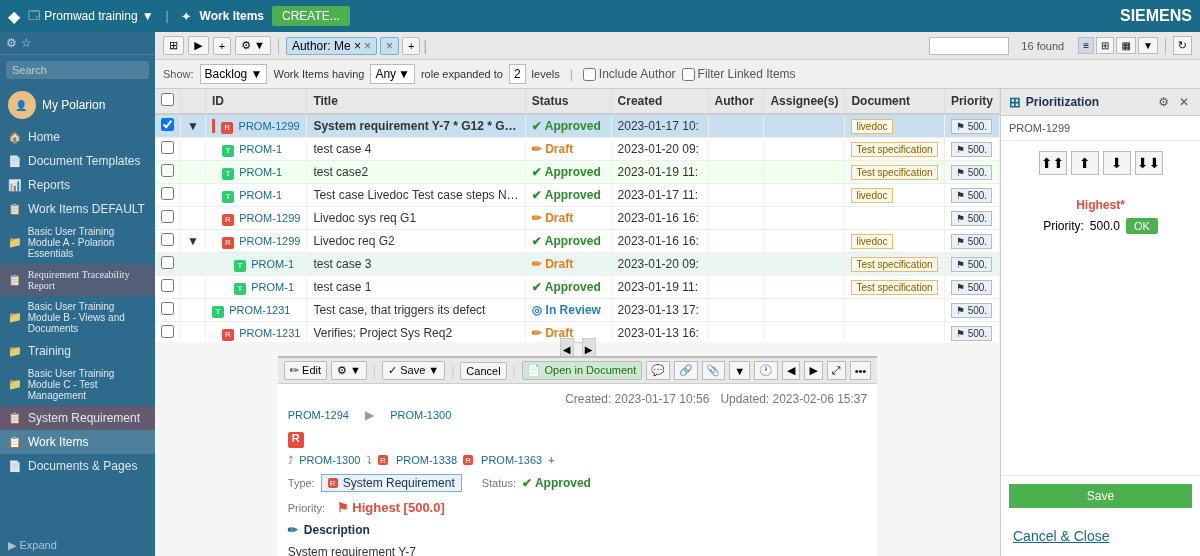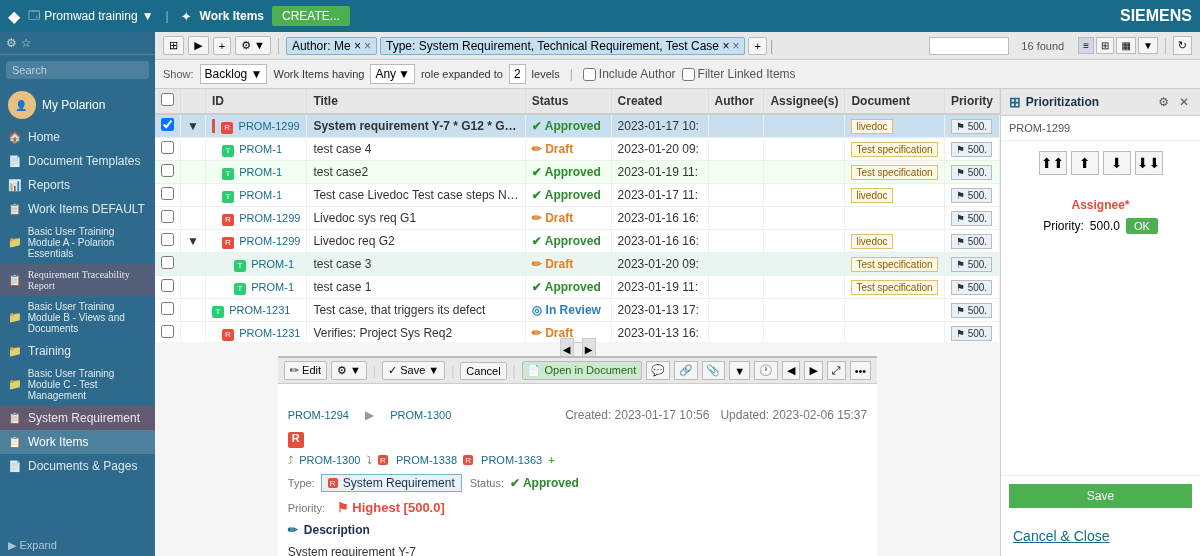--- a/index.html
+++ b/index.html
@@ -76,25 +76,25 @@
     .prio-badge { background: #e8f0f8; border: 1px solid #bbb; padding: 1px 4px; font-size: 10px; }
     .doc-badge { background: #fff8e8; border: 1px solid #e0c070; padding: 1px 4px; font-size: 10px; color: #856000; }
 
     
     .detail-panel { height: 200px; border-top: 2px solid #bbb; background: white; display: flex; flex-direction: column; overflow: hidden; flex-shrink: 0; }
     .detail-toolbar { background: #e8e8e8; padding: 3px 6px; display: flex; align-items: center; gap: 4px; border-bottom: 1px solid #ccc; flex-shrink: 0; }
     .detail-toolbar-btn { background: #f5f5f5; border: 1px solid #bbb; padding: 2px 5px; cursor: pointer; border-radius: 2px; font-size: 11px; }
     .detail-content { flex: 1; overflow: auto; padding: 8px 10px; }
     .detail-breadcrumb { display: flex; gap: 16px; align-items: center; margin-bottom: 6px; margin-top: 16px; }
     .detail-breadcrumb-link { color: #1a6b8a; cursor: pointer; font-size: 11px; text-decoration: none; }
-    .detail-meta { font-size: 10px; color: #777; margin-top: 16px; }
+    .detail-meta { font-size: 10px; color: #777; }
     .detail-title { font-size: 14px; color: #1a3050; font-weight: bold; margin-bottom: 6px; display: flex; align-items: center; gap: 6px; }
     .detail-links { display: flex; gap: 6px; align-items: center; margin-bottom: 8px; }
     .detail-link { color: #1a6b8a; font-size: 11px; cursor: pointer; display: flex; align-items: center; gap: 3px; }
-    .detail-fields { display: flex; gap: 8px; margin-bottom: 8px; }
+    .detail-fields { display: flex; gap: 20px; margin-bottom: 8px; }
     .detail-field { display: flex; align-items: center; gap: 6px; }
     .detail-field-label { color: #777; font-size: 11px; }
     .type-badge { background: #e8f0f8; border: 1px solid #7ab0d0; padding: 1px 6px; font-size: 11px; color: #1a3050; display: flex; align-items: center; gap: 3px; }
     .priority-value { color: #e74c3c; font-weight: bold; font-size: 13px; }
     .section-title { font-size: 12px; font-weight: bold; color: #1a3050; display: flex; align-items: center; gap: 6px; margin-bottom: 4px; }
     .edit-icon { color: #1a6b8a; }
 
     
     .right-panel-header { background: #e8e8e8; padding: 5px 8px; display: flex; align-items: center; justify-content: space-between; border-bottom: 1px solid #ccc; flex-shrink: 0; }
     .right-panel-title { font-size: 12px; font-weight: bold; color: #1a3050; display: flex; align-items: center; gap: 5px; }
@@ -226,21 +226,20 @@
       <button class="toolbar-btn">▶</button>
       <button class="toolbar-btn">+</button>
       <button class="toolbar-btn">⚙ ▼</button>
       <div class="toolbar-separator"></div>
       <div class="filter-tags">
         <div class="filter-tag">
           <span>Author: Me ×</span>
           <span class="filter-tag-x">×</span>
         </div>
         <div class="filter-tag">
-          <span>Type: System Requirement, Technical Requirement, Test Case ×</span>
           <span class="filter-tag-x">×</span>
         </div>
         <button class="toolbar-btn">+</button>
         <span style="color:#aaa;font-size:14px;">|</span>
       </div>
       <input class="search-input-small" type="text" style="">
       <span class="found-count">16 found</span>
       <div style="margin-left:6px;"></div>
       <div class="view-btns">
         <button class="view-btn active">≡</button>
@@ -565,21 +564,21 @@
         <div class="right-panel-id">PROM-1299</div>
         <div class="priority-controls">
           <div class="priority-arrows">
             <button class="priority-arrow-btn" title="Top">⬆⬆</button>
             <button class="priority-arrow-btn" title="Up">⬆</button>
             <button class="priority-arrow-btn" title="Down">⬇</button>
             <button class="priority-arrow-btn" title="Bottom">⬇⬇</button>
           </div>
           <div class="priority-display">
             <div class="priority-highest">
-              <span>Assignee</span><span class="priority-asterisk">*</span>
+              <span>Highest</span><span class="priority-asterisk">*</span>
             </div>
             <div class="priority-value-row">
               <span>Priority:</span>
               <span>500.0</span>
               <button class="priority-ok-btn">OK</button>
             </div>
           </div>
         </div>
         <div class="right-panel-bottom">
           <button class="right-panel-save">Save</button>

